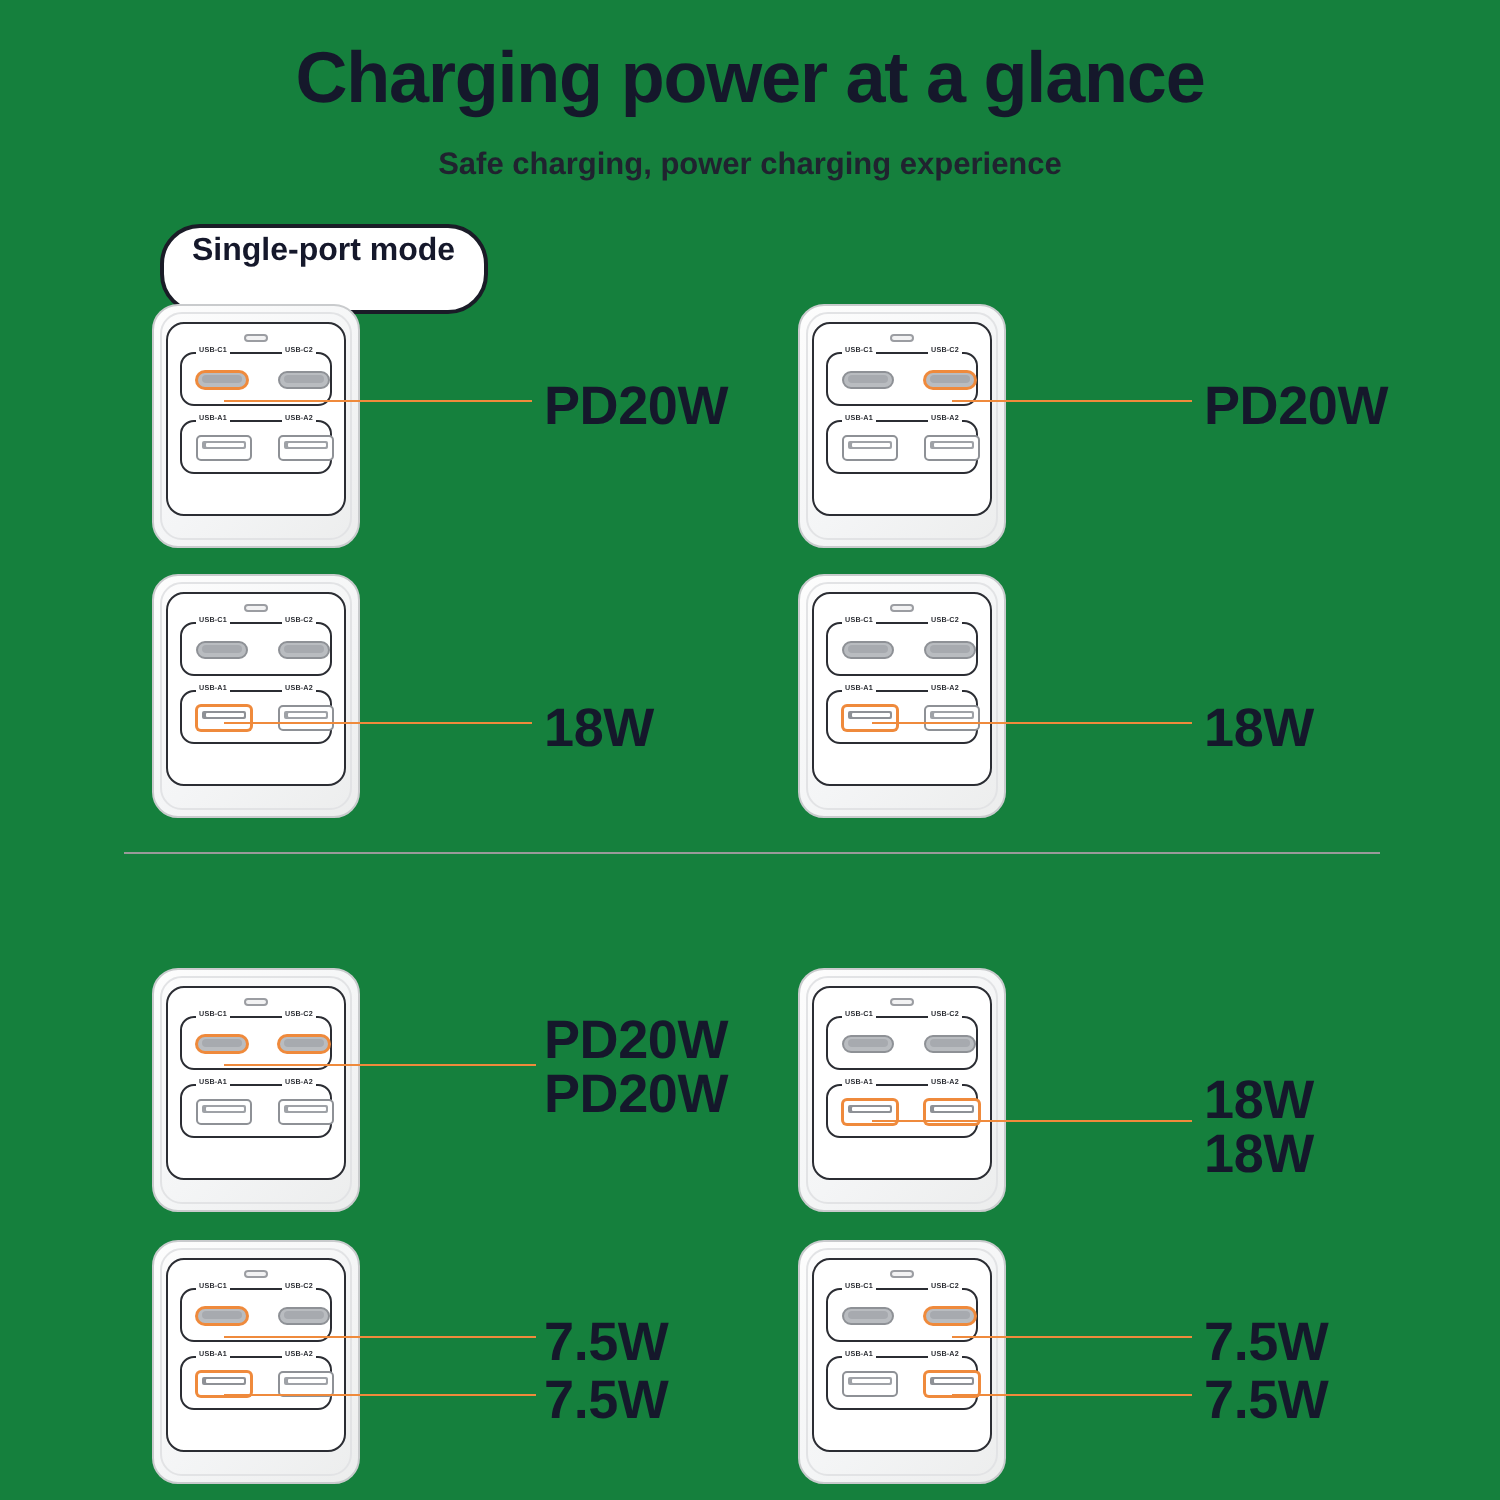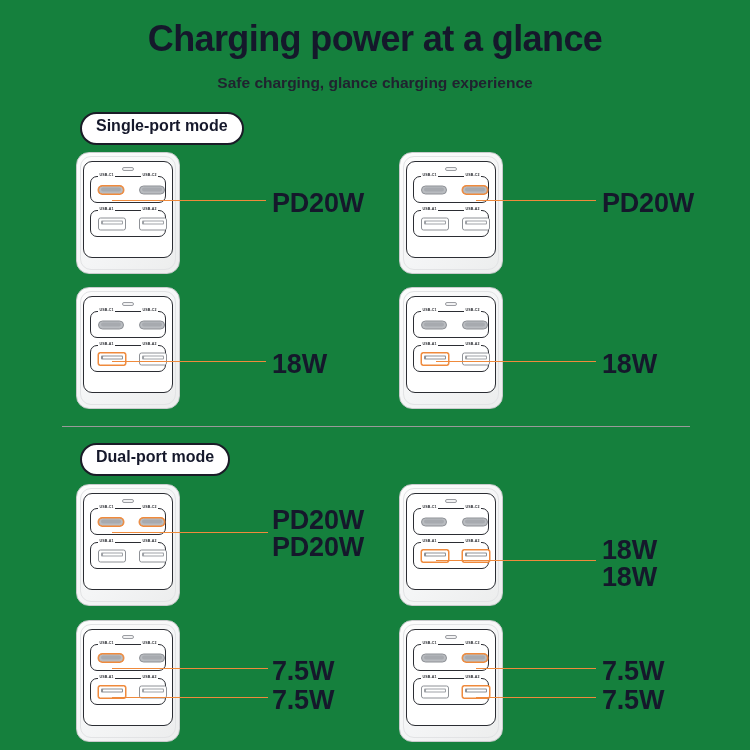--- a/index.html
+++ b/index.html
@@ -22,21 +22,21 @@
     position: absolute; top: 74px; left: 0; width: 750px;
     text-align: center;
     font-size: 15.5px; font-weight: 600; color: #20232f;
   }
 
   
   .mode-badge {
     position: absolute;
     border: 2px solid #1a1c27;
     border-radius: 20px;
-    padding: 3px 14px 8px 14px;
+    padding: 3px 14px 20px 14px;
     font-size: 16px; font-weight: 600; color: #15182b;
     background: #fff;
     white-space: nowrap;
   }
   #badge-single { left: 80px; top: 112px; }
   #badge-dual   { left: 80px; top: 443px; }
 
   .divider {
     position: absolute; left: 62px; top: 426px;
     width: 628px; height: 1px; background: #9a9a9a;
@@ -173,21 +173,21 @@
     white-space: nowrap;
     letter-spacing: -0.2px;
   }
 </style>
 </head>
 <body>
 
 <div class="page">
 
   <div class="title">Charging power at a glance</div>
-  <div class="subtitle">Safe charging, glance charging experience</div>
+  <div class="subtitle">Safe charging, power charging experience</div>
 
   <div class="mode-badge" id="badge-single">Single-port mode</div>
 
   <div class="charger" style="left:76px; top:152px;">
     <div class="shell"></div>
     <div class="face">
       <div class="slot"></div>
       <div class="port-group row-c">
         <span class="port-label left">USB-C1</span>
         <span class="port-label right">USB-C2</span>
@@ -295,21 +295,20 @@
             <div class="usb-a"></div>
           </div>
       </div>
     </div>
   </div>
   <div class="leader" style="left:436px; top:361px; width:160px;"></div>
   <div class="watt" style="left:602px; top:349px;">18W</div>
 
   <div class="divider"></div>
 
-  <div class="mode-badge" id="badge-dual">Dual-port mode</div>
 
   <div class="charger" style="left:76px; top:484px;">
     <div class="shell"></div>
     <div class="face">
       <div class="slot"></div>
       <div class="port-group row-c">
         <span class="port-label left">USB-C1</span>
         <span class="port-label right">USB-C2</span>
         <div class="port-slot p-left active">
             <div class="usb-c"></div>

